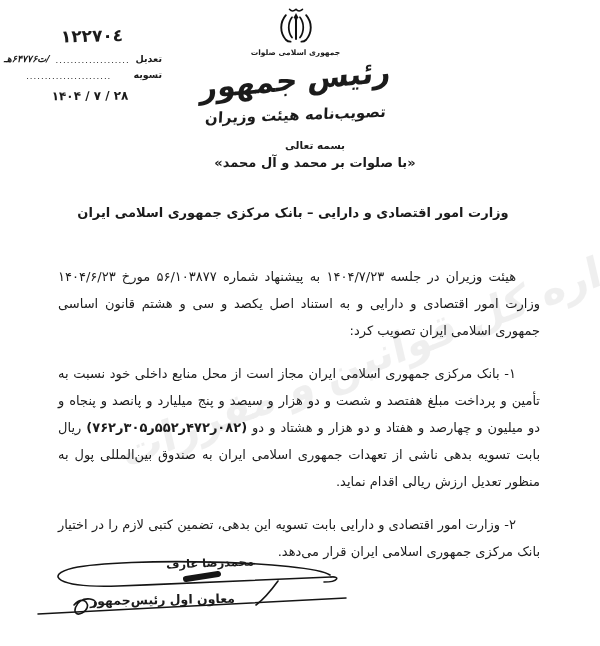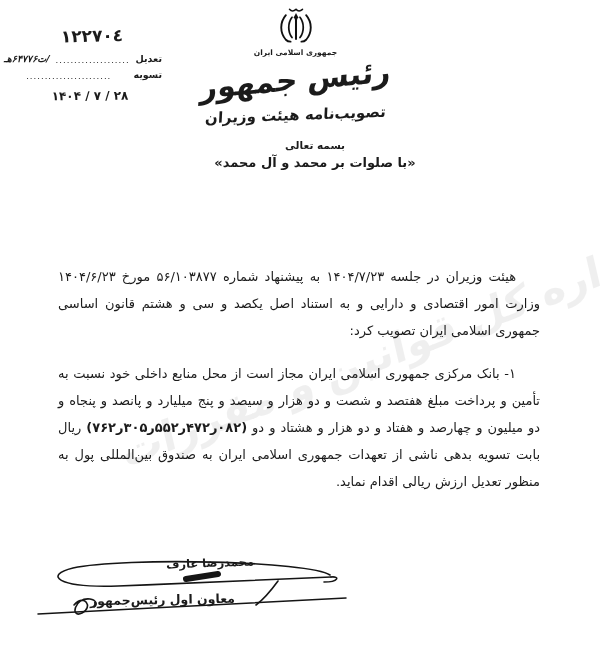--- a/index.html
+++ b/index.html
@@ -117,34 +117,36 @@
         <path d="M16,14 C7.5,24 7.5,38 16,48 q2.5,2.6 6.5,2.6"></path>
         <path d="M44,14 C52.5,24 52.5,38 44,48 q-2.5,2.6 -6.5,2.6"></path>
 
         <path d="M24.5,17 C18.5,25 18.5,37 24.5,45" stroke-width="2.4"></path>
         <path d="M35.5,17 C41.5,25 41.5,37 35.5,45" stroke-width="2.4"></path>
 
         <path d="M30,20 L30,47" stroke-width="2.8"></path>
       </g>
       <path d="M30,11 l3,6 -3,6 -3,-6 z" fill="#111"></path>
     </svg>
-    <div class="emblem-caption">جمهوری اسلامی ایران</div>
+    <div class="emblem-caption">جمهوری اسلامی صلوات</div>
     <div class="office-title">رئیس جمهور</div>
     <div class="doc-type">تصویب‌نامه هیئت وزیران</div>
   </div>
 
   <div class="invocation">
     <div class="l1">بسمه تعالی</div>
     <div class="l2">«با صلوات بر محمد و آل محمد»</div>
   </div>
 
+  <div class="addressee">وزارت امور اقتصادی و دارایی – بانک مرکزی جمهوری اسلامی ایران</div>
 
   <div class="body-text">
     <p>هیئت وزیران در جلسه ۱۴۰۴/۷/۲۳ به پیشنهاد شماره ۵۶/۱۰۳۸۷۷ مورخ ۱۴۰۴/۶/۲۳ وزارت امور اقتصادی و دارایی و به استناد اصل یکصد و سی و هشتم قانون اساسی جمهوری اسلامی ایران تصویب کرد:</p>
     <p><span>۱- بانک مرکزی جمهوری اسلامی ایران مجاز است از محل منابع داخلی خود نسبت به تأمین و پرداخت مبلغ هفتصد و شصت و دو هزار و سیصد و پنج میلیارد و پانصد و پنجاه و دو میلیون و چهارصد و هفتاد و دو هزار و هشتاد و دو </span><span class="num-ltr">(۷۶۲ر۳۰۵ر۵۵۲ر۴۷۲ر۰۸۲)</span><span> ریال بابت تسویه بدهی ناشی از تعهدات جمهوری اسلامی ایران به صندوق بین‌المللی پول به منظور تعدیل ارزش ریالی اقدام نماید.</span></p>
+    <p>۲- وزارت امور اقتصادی و دارایی بابت تسویه این بدهی، تضمین کتبی لازم را در اختیار بانک مرکزی جمهوری اسلامی ایران قرار می‌دهد.</p>
   </div>
 
   <div class="sig-block">
     <svg class="sig-strokes" width="330" height="86" viewBox="0 0 330 86" aria-hidden="true">
       <g fill="none" stroke="#151515" stroke-width="1.6" stroke-linecap="round">
 
         <path d="M302,27 C282,13 95,9 45,20 C16,27 28,40 90,38 C170,35 255,31 303,29"></path>
         <path d="M303,29 C312,28 311,34 296,34"></path>
 
         <path d="M158,31 L190,26" stroke-width="6"></path>

